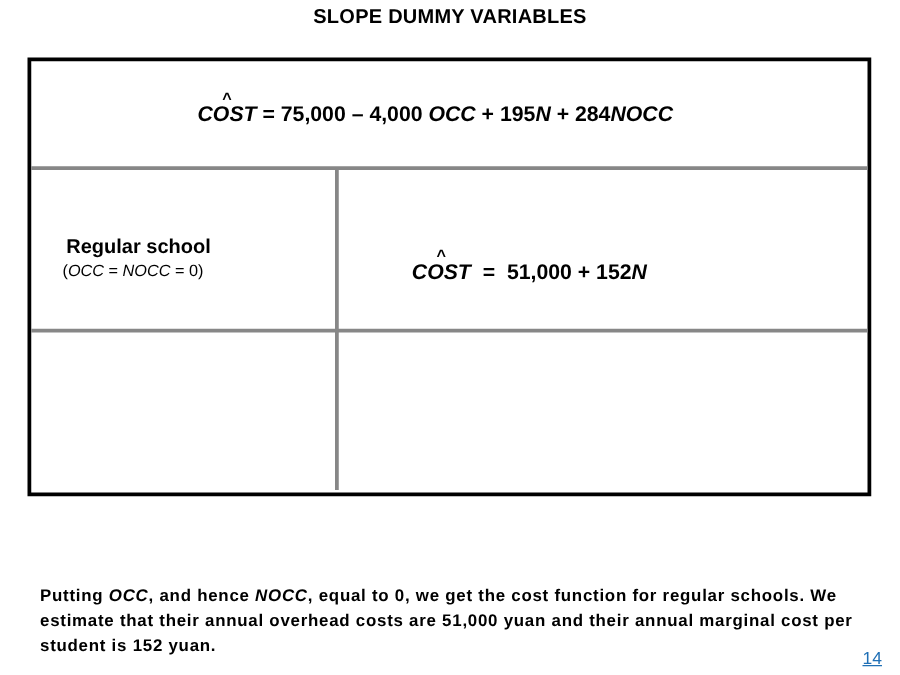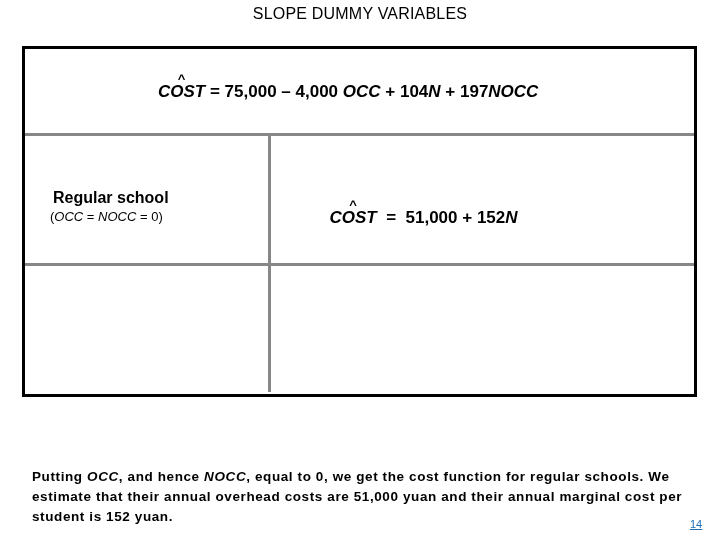--- a/index.html
+++ b/index.html
@@ -1,48 +1,48 @@
 <!DOCTYPE html>
 <html><head>
   <meta charset="utf-8">
   <style>
     html, body { margin: 0; padding: 0; background: #ffffff; }
     body { width: 720px; height: 540px; position: relative; overflow: hidden;
            font-family: "Liberation Sans", sans-serif; color: #000; }
     .title { position: absolute; left: 0; top: 5px; width: 720px; text-align: center;
-             font-size: 16px; font-weight: normal; letter-spacing: 0.2px; }
+             font-size: 16px; font-weight: bold; letter-spacing: 0.2px; }
     .frame { position: absolute; left: 22px; top: 46px; width: 669px; height: 345px;
              border: 3px solid #000; box-sizing: content-box; }
     .hline { position: absolute; height: 3px; background: #878787; }
     .vline { position: absolute; width: 3px; background: #878787; }
     .eq { position: absolute; font-size: 17px; font-weight: bold; white-space: nowrap; }
     .eq i { font-style: italic; }
     .hat { position: relative; display: inline-block; }
     .hat::before { content: "^"; position: absolute; left: 50%; top: -11px; transform: translateX(-50%);
                    font-size: 13px; font-weight: bold; font-style: normal; }
     .label { position: absolute; font-size: 16px; font-weight: bold; }
     .sublabel { position: absolute; font-size: 13px; font-weight: normal; }
     .sublabel i { font-style: italic; }
     .para { position: absolute; left: 32px; top: 467px; width: 660px; font-size: 13.5px;
             font-weight: bold; line-height: 20px; letter-spacing: 0.6px; }
     .para i { font-style: italic; }
-    .pagenum { position: absolute; left: 690px; top: 518px; font-size: 11px; color: #1f6fb5; text-decoration: underline; }
+    .pagenum { position: absolute; left: 690px; top: 518px; font-size: 14px; color: #1f6fb5; text-decoration: underline; }
   </style>
 </head>
 <body>
 
 <div class="title">SLOPE DUMMY VARIABLES</div>
 
 <div class="frame"></div>
 <div class="hline" style="left:25px; top:133px; width:669px;"></div>
 <div class="hline" style="left:25px; top:263px; width:669px;"></div>
 <div class="vline" style="left:268px; top:136px; height:256px;"></div>
 
 <div class="eq" style="left:158px; top:82px;">
-  <i class="hat">COST</i><span> = </span><span>75,000 – 4,000 </span><i>OCC</i><span> + 104</span><i>N</i><span> + 197</span><i>NOCC</i>
+  <i class="hat">COST</i><span> = </span><span>75,000 – 4,000 </span><i>OCC</i><span> + 195</span><i>N</i><span> + 284</span><i>NOCC</i>
 </div>
 
 <div class="label" style="left:53px; top:189px;text-align:center;">Regular school</div>
 <div class="sublabel" style="left:50px; top:209px;">
   <span>(</span><i>OCC</i><span> = </span><i>NOCC</i><span> = 0)</span>
 </div>
 
 <div class="eq" style="left:320px; top:188px; white-space:pre;">
   <i class="hat">COST</i><span>  =  </span><span>51,000 + 152</span><i>N</i>
 </div>

